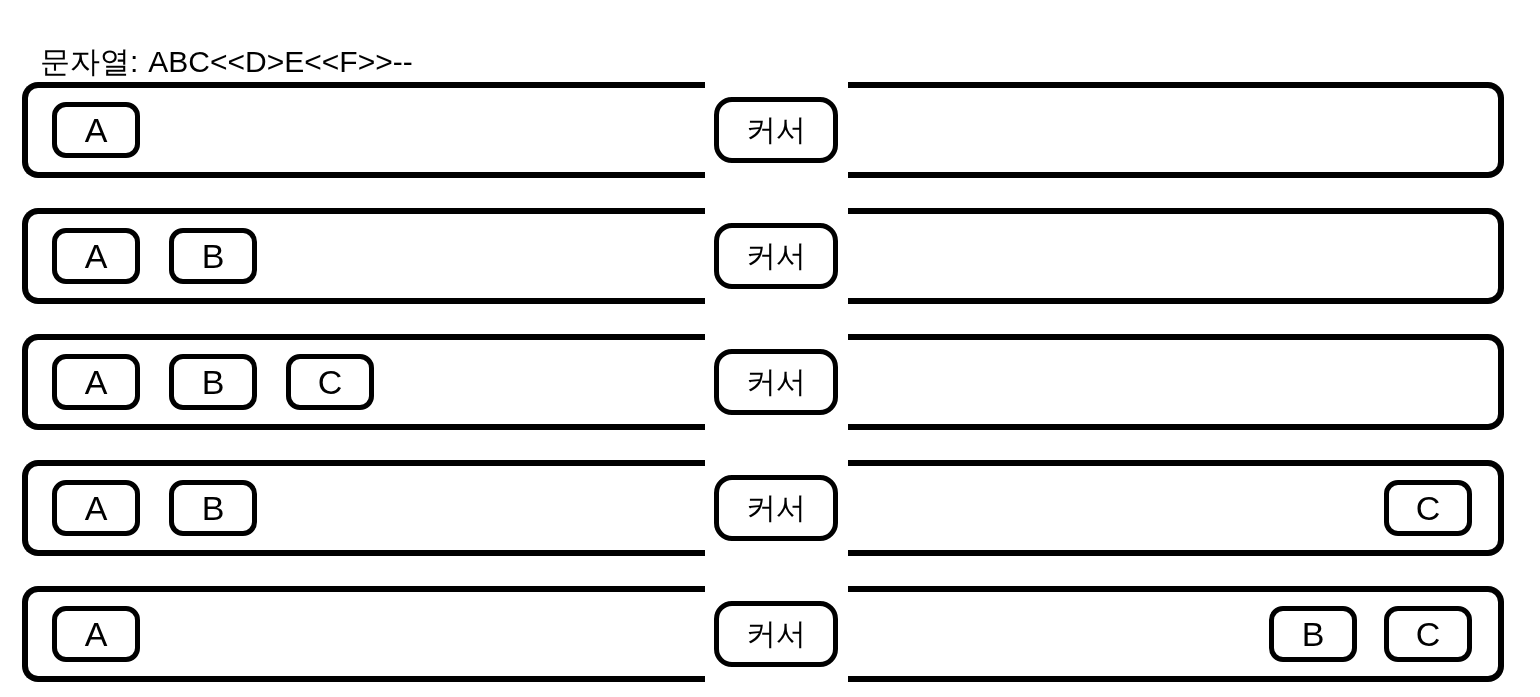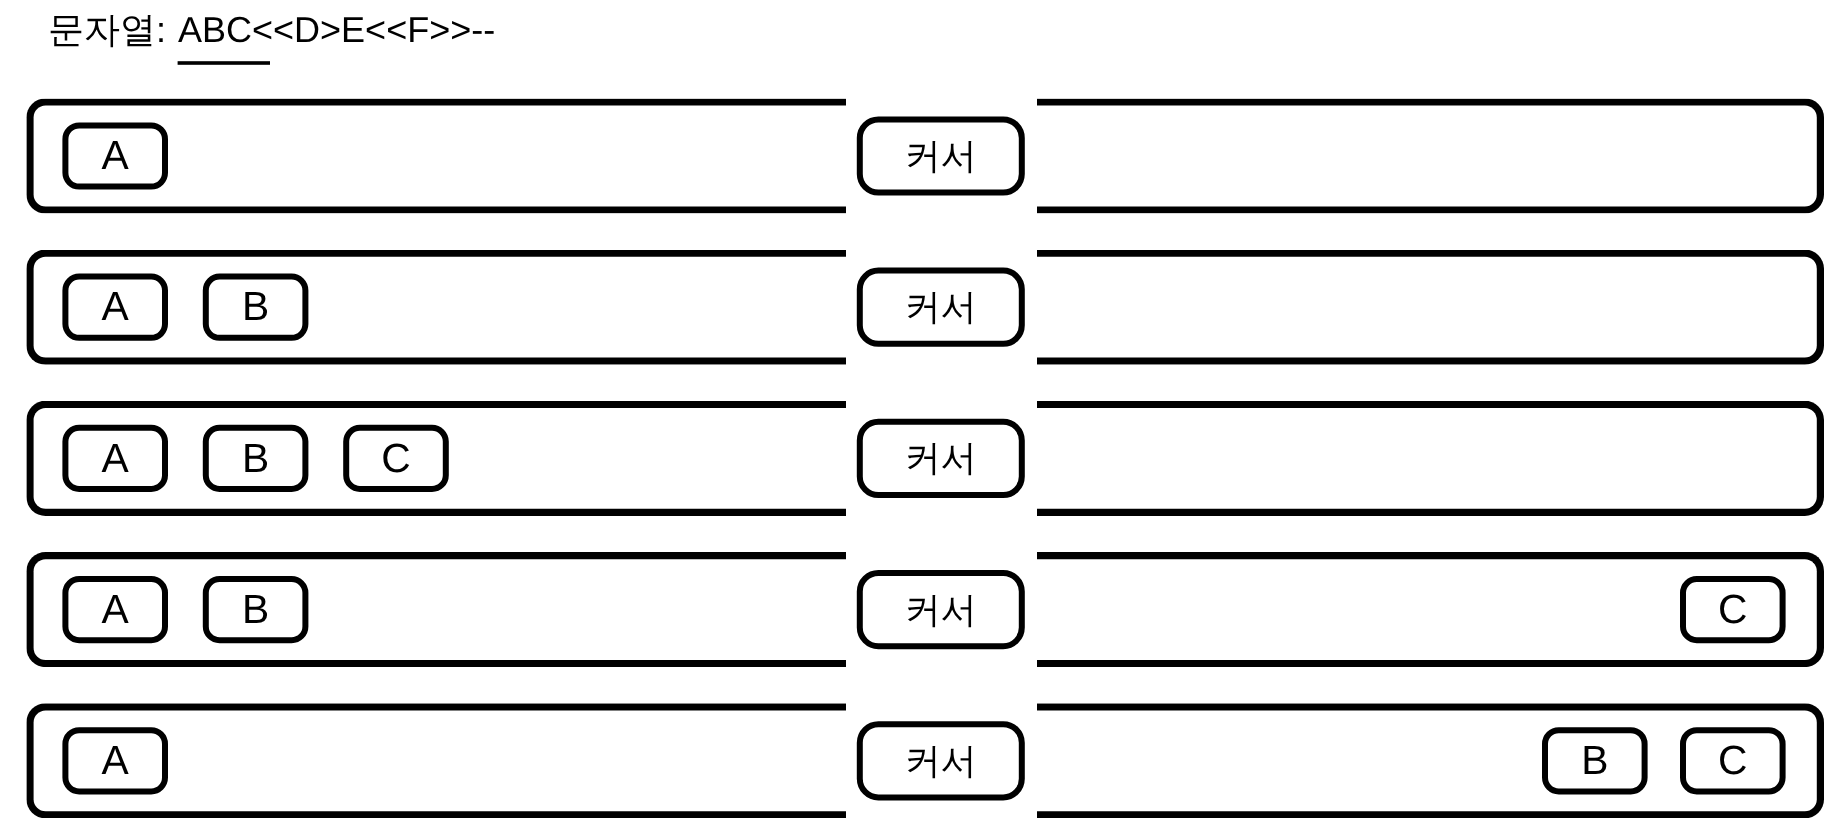--- a/index.html
+++ b/index.html
@@ -30,20 +30,21 @@
   .title-label {
     font-weight: 400;
     margin-right: 10px;
   }
   .title-underlined {
     display: inline-block;
     border-bottom: 3px solid #000000;
     padding-bottom: 5px;
     padding-right: 15px;
     margin-right: -15px;
+    margin-top: 36px;
   }
 
   
   .rows {
     position: absolute;
     top: 82px;
     left: 22px;
   }
   .row {
     display: flex;
@@ -71,21 +72,21 @@
     width: 656px;
     border-left: none;
     border-radius: 0 16px 16px 0;
     padding-right: 26px;
     gap: 27px;
     justify-content: flex-end;
     margin-left: 10px;
   }
   .cursor-box {
     box-sizing: border-box;
-    width: 140px;
+    width: 124px;
     height: 66px;
     margin-left: 9px;
     border: 5px solid #000000;
     border-radius: 18px;
     display: flex;
     align-items: center;
     justify-content: center;
     font-size: 30px;
     flex: none;
     background: #ffffff;

